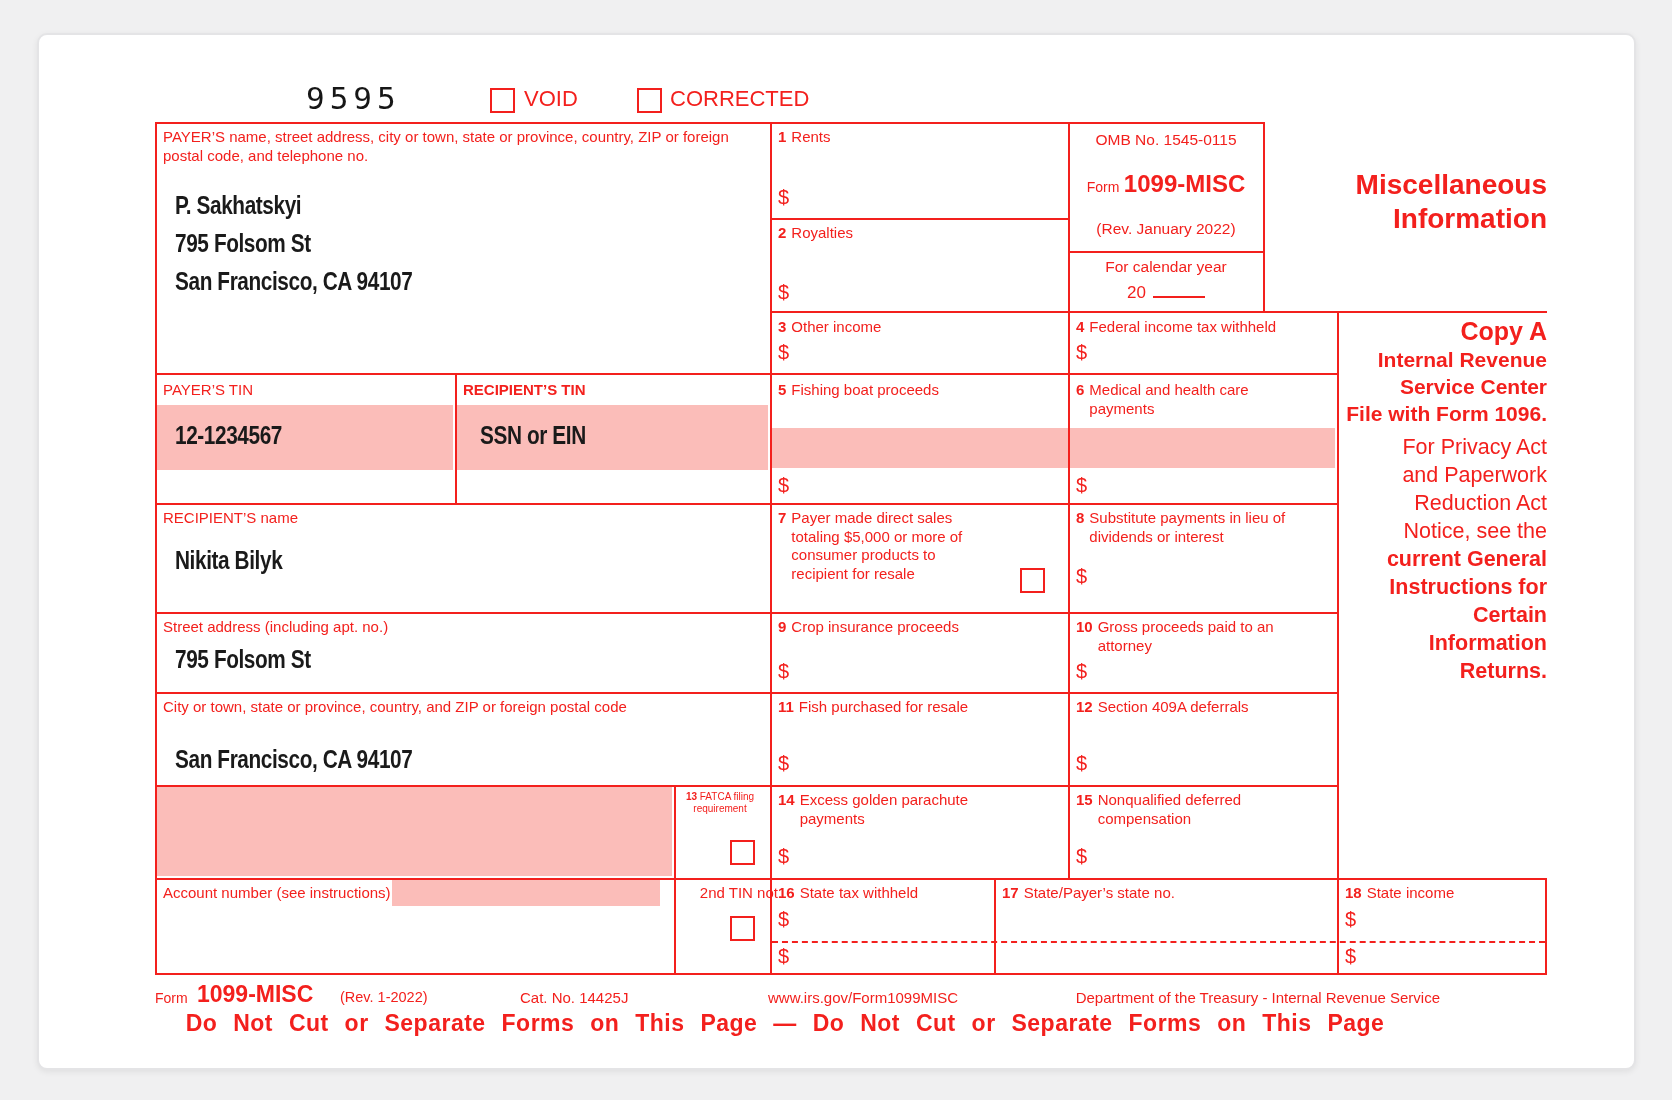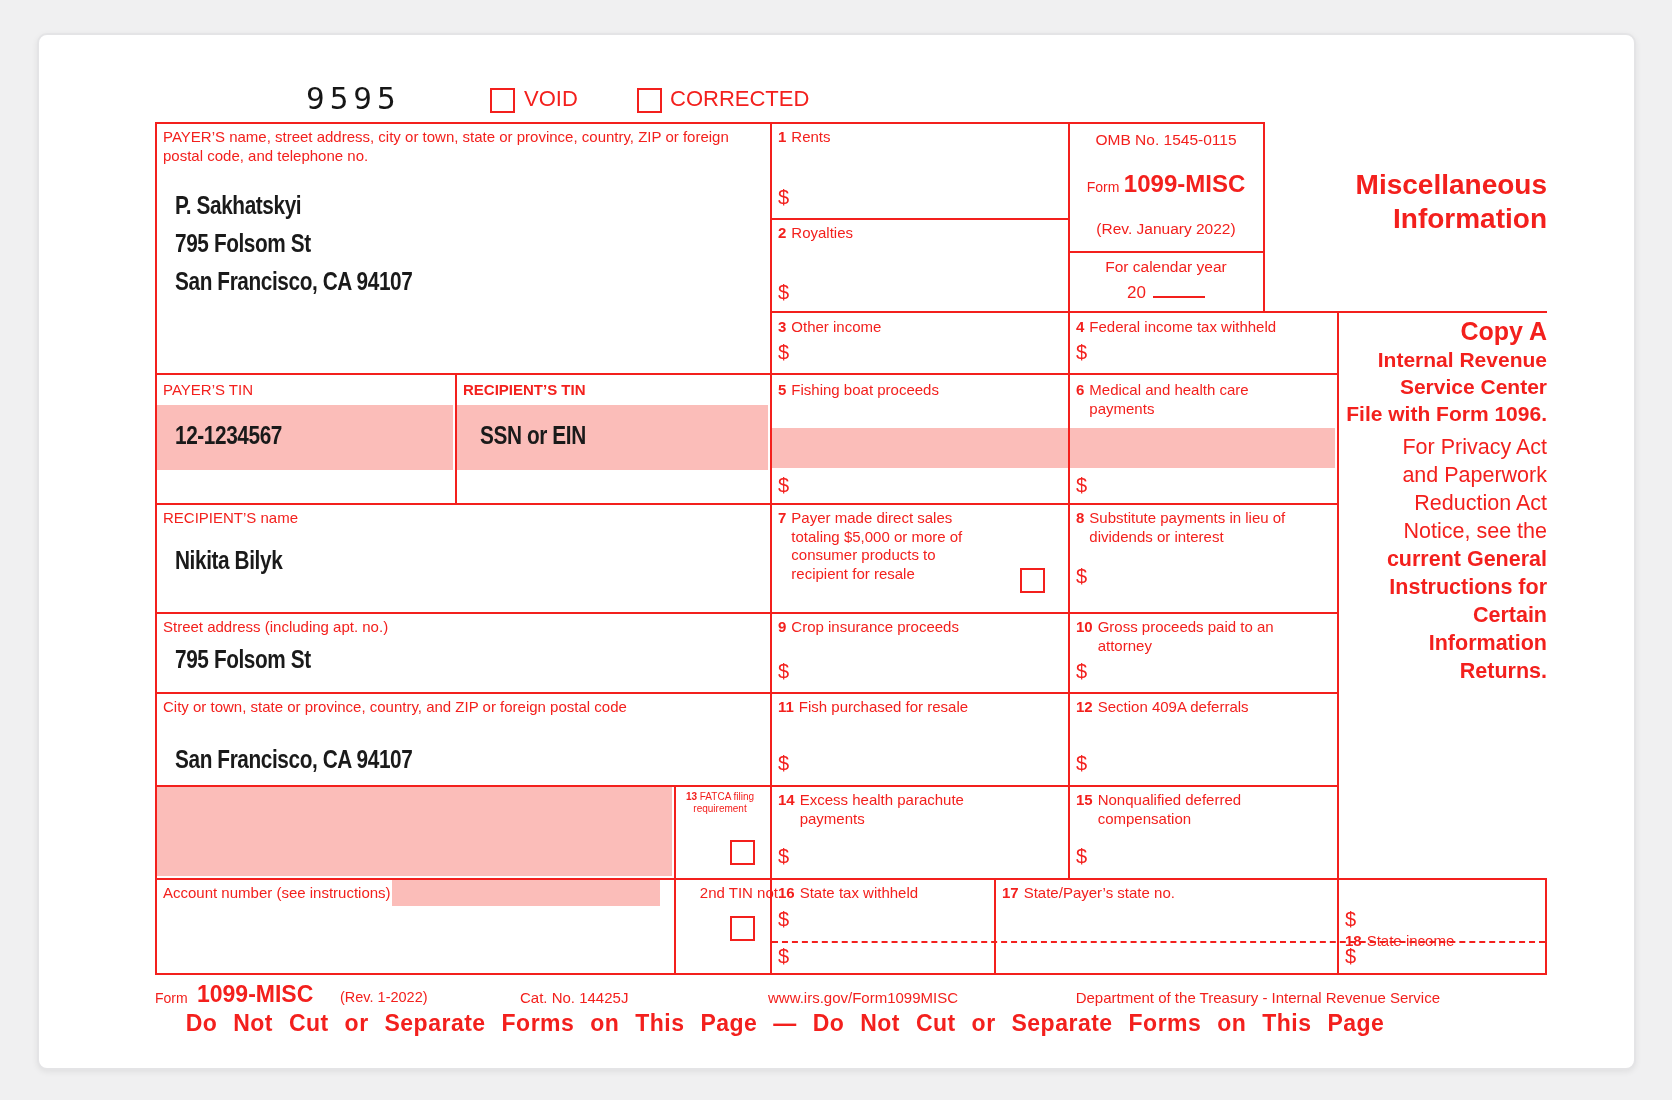--- a/index.html
+++ b/index.html
@@ -205,21 +205,21 @@
 <div class="rl lbl" style="left:1076px;top:698px;width:245px;">
     <b>12</b>
     <span>Section 409A deferrals</span>
   </div>
 <div class="dollar" style="left:1076px;top:752px;">$</div>
 
 <div class="rl" style="left:676px;top:791px;width:88px;text-align:center;font-size:10px;"><b>13</b> <span>FATCA filing requirement</span></div>
 <div class="cb" style="left:730px;top:840px;"></div>
 <div class="rl lbl" style="left:778px;top:791px;width:250px;">
     <b>14</b>
-    <span>Excess health parachute payments</span>
+    <span>Excess golden parachute payments</span>
   </div>
 <div class="dollar" style="left:778px;top:845px;">$</div>
 <div class="rl lbl" style="left:1076px;top:791px;width:230px;">
     <b>15</b>
     <span>Nonqualified deferred compensation</span>
   </div>
 <div class="dollar" style="left:1076px;top:845px;">$</div>
 
 <div class="rl" style="left:163px;top:884px;">Account number (see instructions)</div>
 <div class="rl" style="left:686px;top:884px;width:92px;text-align:center;margin-left:9px;">2nd TIN not.</div>
@@ -227,21 +227,21 @@
 <div class="rl lbl" style="left:778px;top:884px;width:210px;">
     <b>16</b>
     <span>State tax withheld</span>
   </div>
 <div class="dollar" style="left:778px;top:908px;">$</div>
 <div class="dollar" style="left:778px;top:945px;">$</div>
 <div class="rl lbl" style="left:1002px;top:884px;width:320px;">
     <b>17</b>
     <span>State/Payer’s state no.</span>
   </div>
-<div class="rl lbl" style="left:1345px;top:932px;width:195px;">
+<div class="rl lbl" style="left:1345px;top:884px;width:195px;">
     <b>18</b>
     <span>State income</span>
   </div>
 <div class="dollar" style="left:1345px;top:908px;">$</div>
 <div class="dollar" style="left:1345px;top:945px;">$</div>
 
 <div class="ftr" style="left:155px;top:990px;font-size:14px;">Form</div>
 <div class="ftr" style="left:197px;top:981px;font-size:23px;font-weight:bold;">1099-MISC</div>
 <div class="ftr" style="left:340px;top:989px;font-size:14.5px;">(Rev. 1-2022)</div>
 <div class="ftr" style="left:520px;top:989px;font-size:15px;">Cat. No. 14425J</div>

